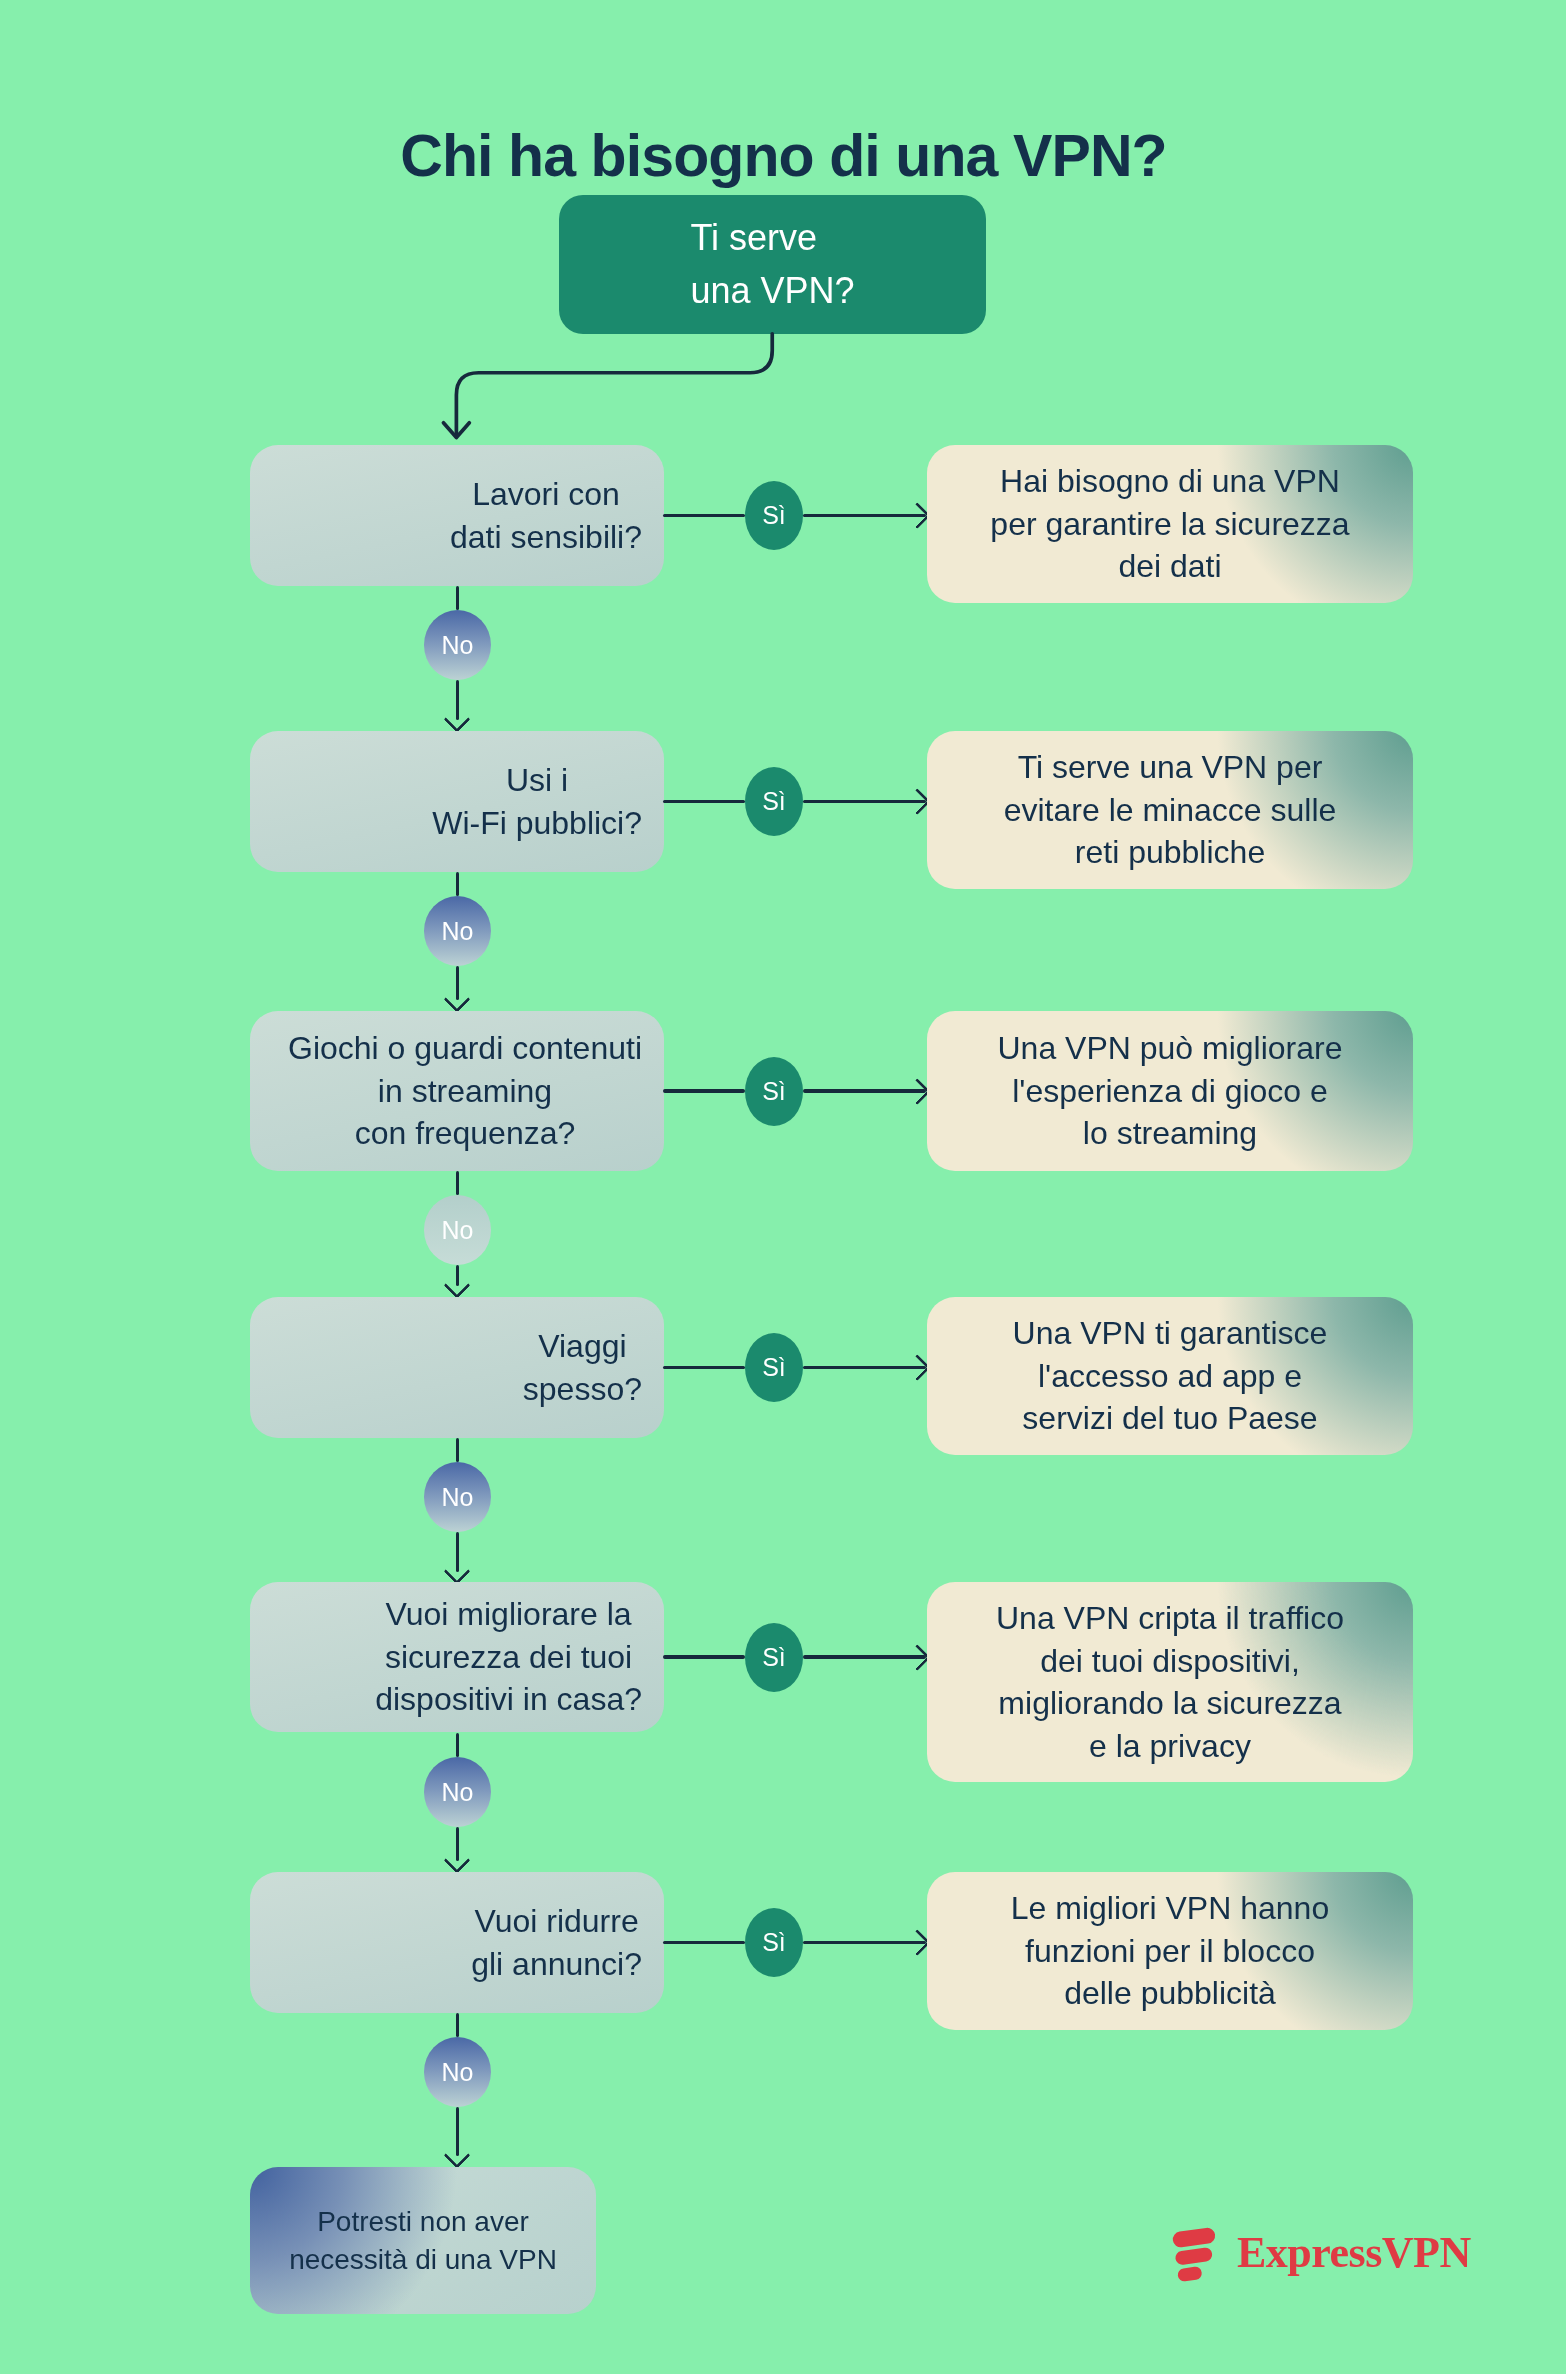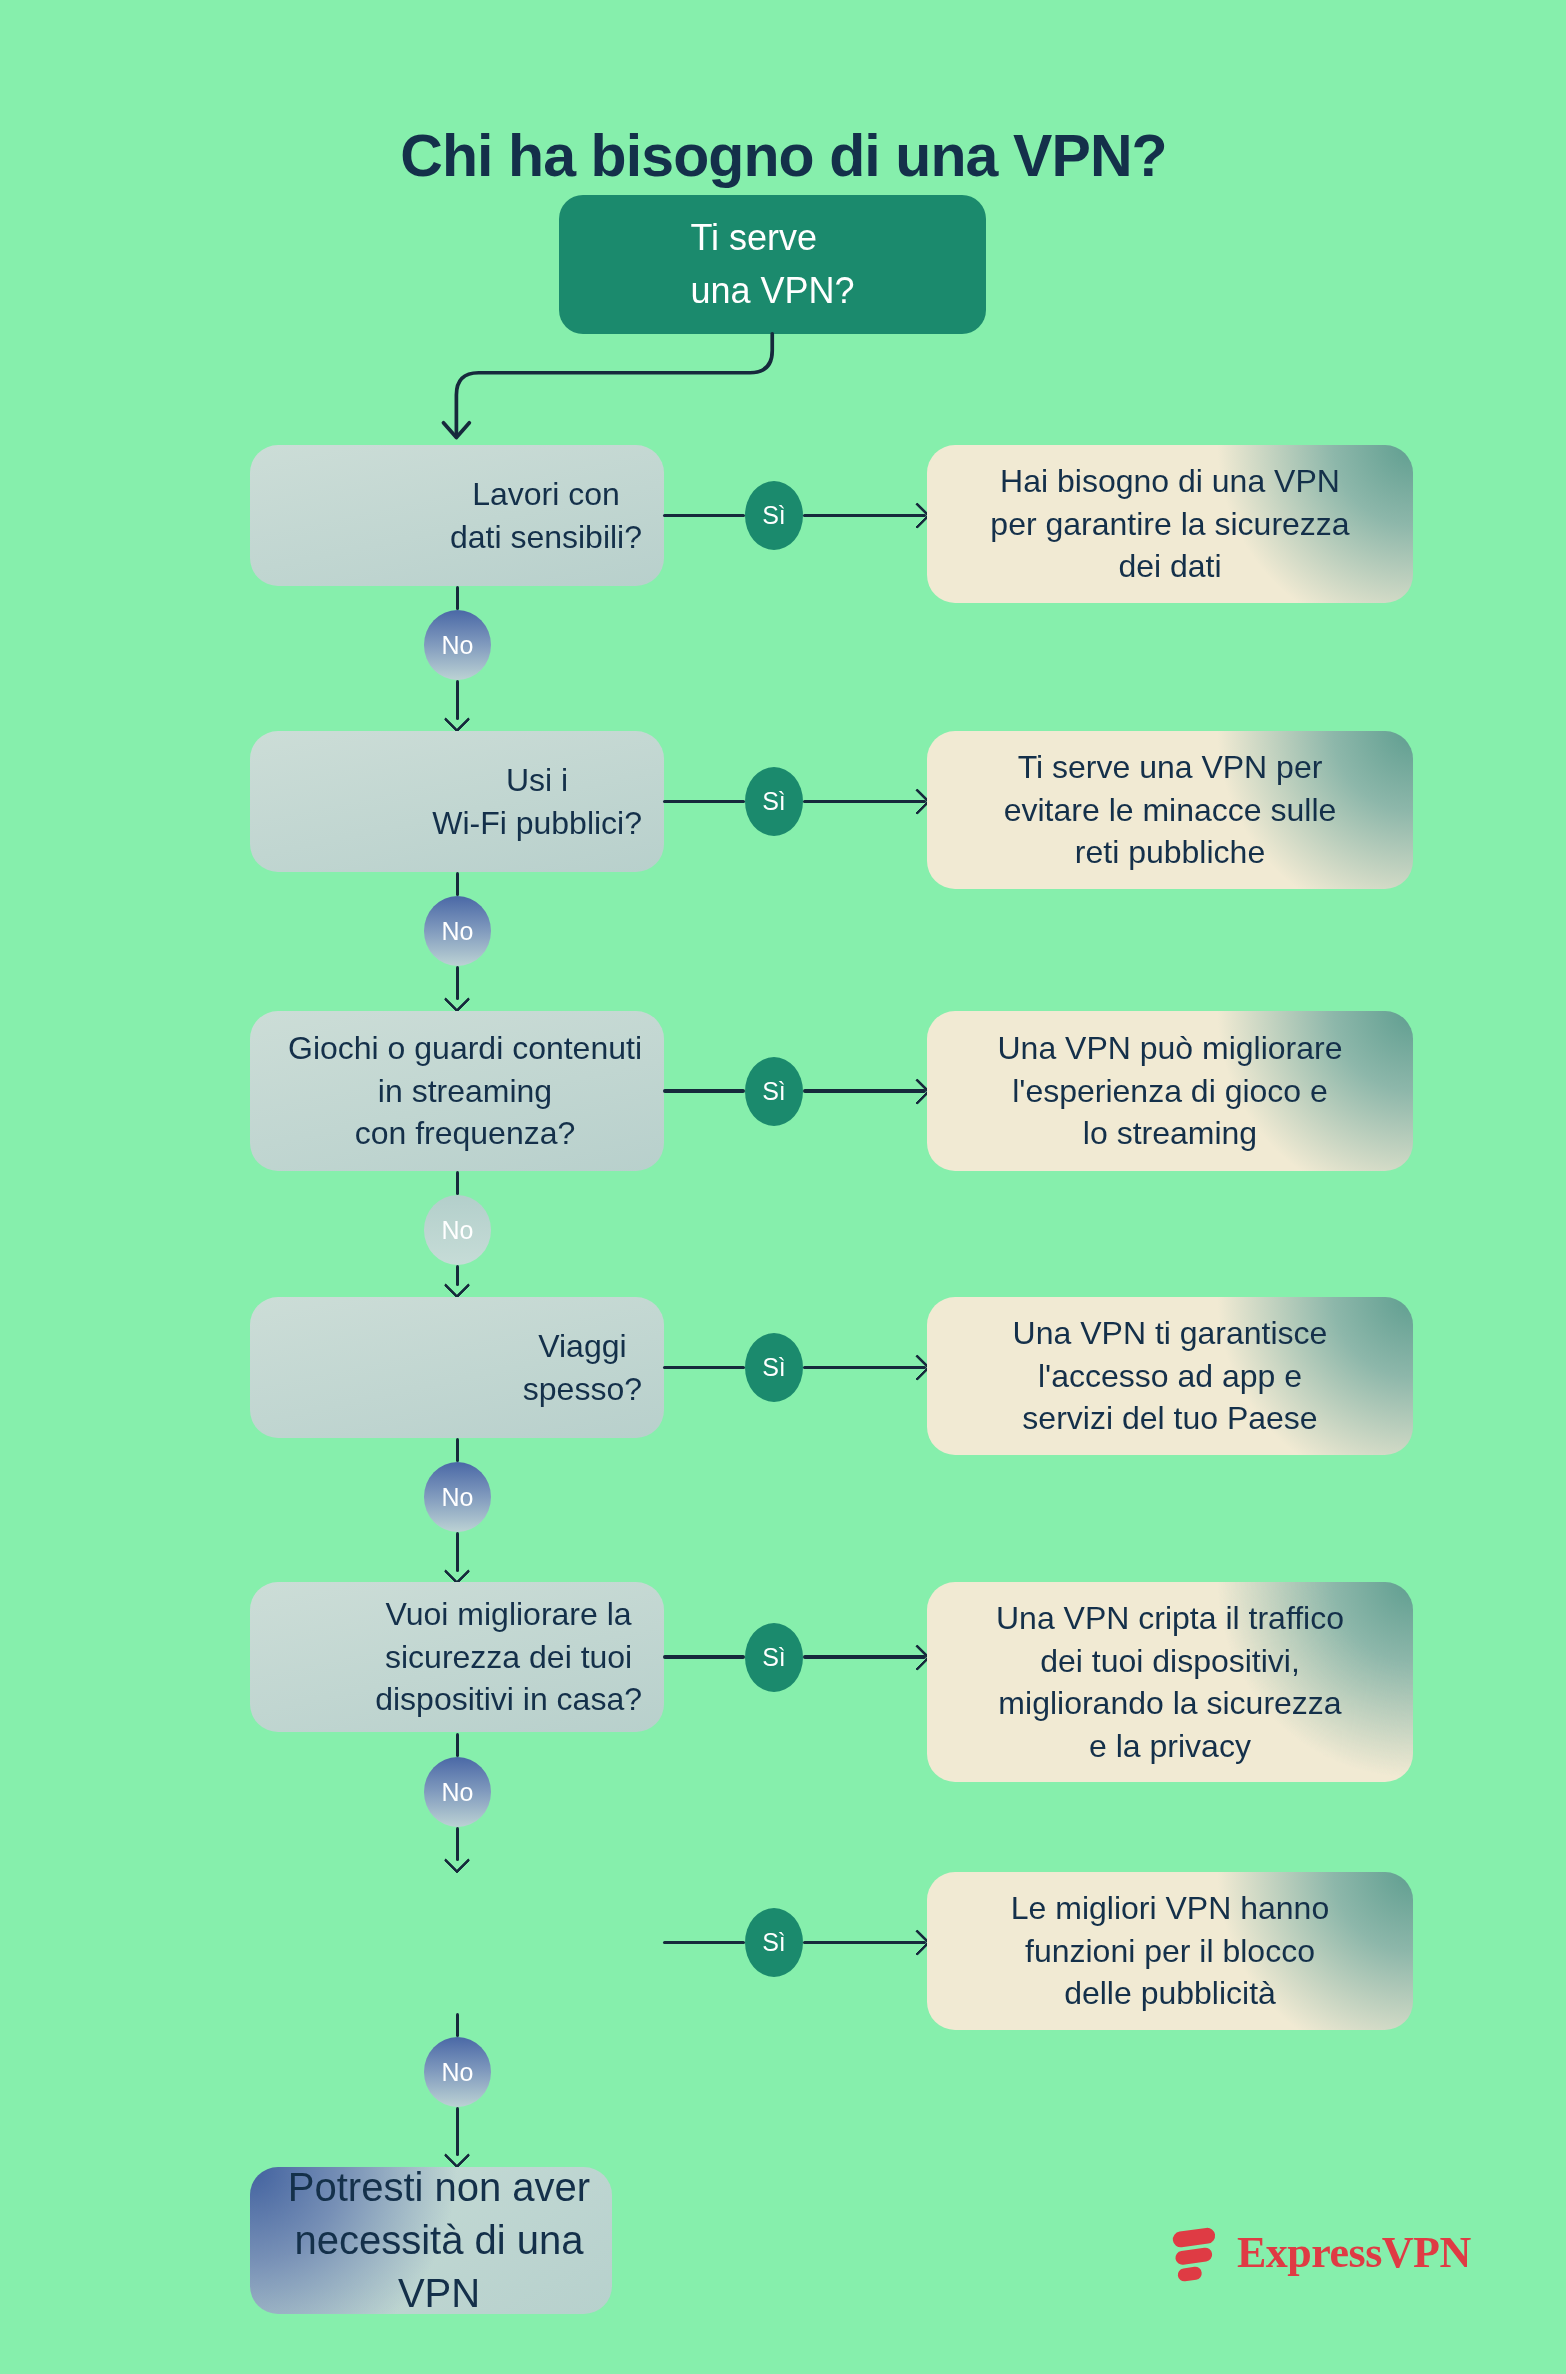--- a/index.html
+++ b/index.html
@@ -63,21 +63,21 @@
   .chev-d{
     position:absolute;bottom:2.8px;left:50%;margin-left:-9.3px;width:18.6px;height:18.6px;
     border-top:3.7px solid #16293c;border-right:3.7px solid #16293c;transform:rotate(135deg);
     border-radius:1.9px;box-sizing:border-box;
   }
   .end{
     position:absolute;left:250px;top:2167px;width:346px;height:147px;border-radius:28px;
     background:radial-gradient(circle 334px at 0% 0%, #41619f 0%, #7790b6 28%, rgba(190,211,207,0) 62%),
                linear-gradient(150deg,#c6dbd6 0%,#b7d1cd 100%);
     display:flex;align-items:center;justify-content:center;text-align:center;
-    font-size:40px;line-height:1.33;color:#14304a;padding-left:16px;
+    font-size:28px;line-height:1.33;color:#14304a;
   }
   .logo{position:absolute;left:1171px;top:2222px;display:flex;align-items:center;gap:14px;}
   .logo-text{font-family:"Liberation Serif",serif;font-weight:bold;font-size:44px;color:#df3b44;letter-spacing:-0.5px;}
 </style>
 </head>
 <body>
 
 <div class="canvas">
 
   <h1 class="title">Chi ha bisogno di una VPN?</h1>
@@ -229,20 +229,24 @@
   <div class="no-connector" style="top:1733px;height:139px;">
     <div class="vtop"></div>
     <div class="no-ellipse">
         <span>No</span>
       </div>
     <div class="vbot"></div>
     <div class="chev-d"></div>
   </div>
 
   <section class="row" style="top:1872px;height:141px;">
+    <div class="qbox">
+      <span class="pre">Vuoi ridurre
+gli annunci?</span>
+    </div>
     <div class="yes-arrow">
       <div class="hline l1"></div>
       <div class="si">
           <span>Sì</span>
         </div>
       <div class="hline l2"></div>
       <div class="chev-r"></div>
     </div>
     <div class="answer">
       <span class="pre">Le migliori VPN hanno

